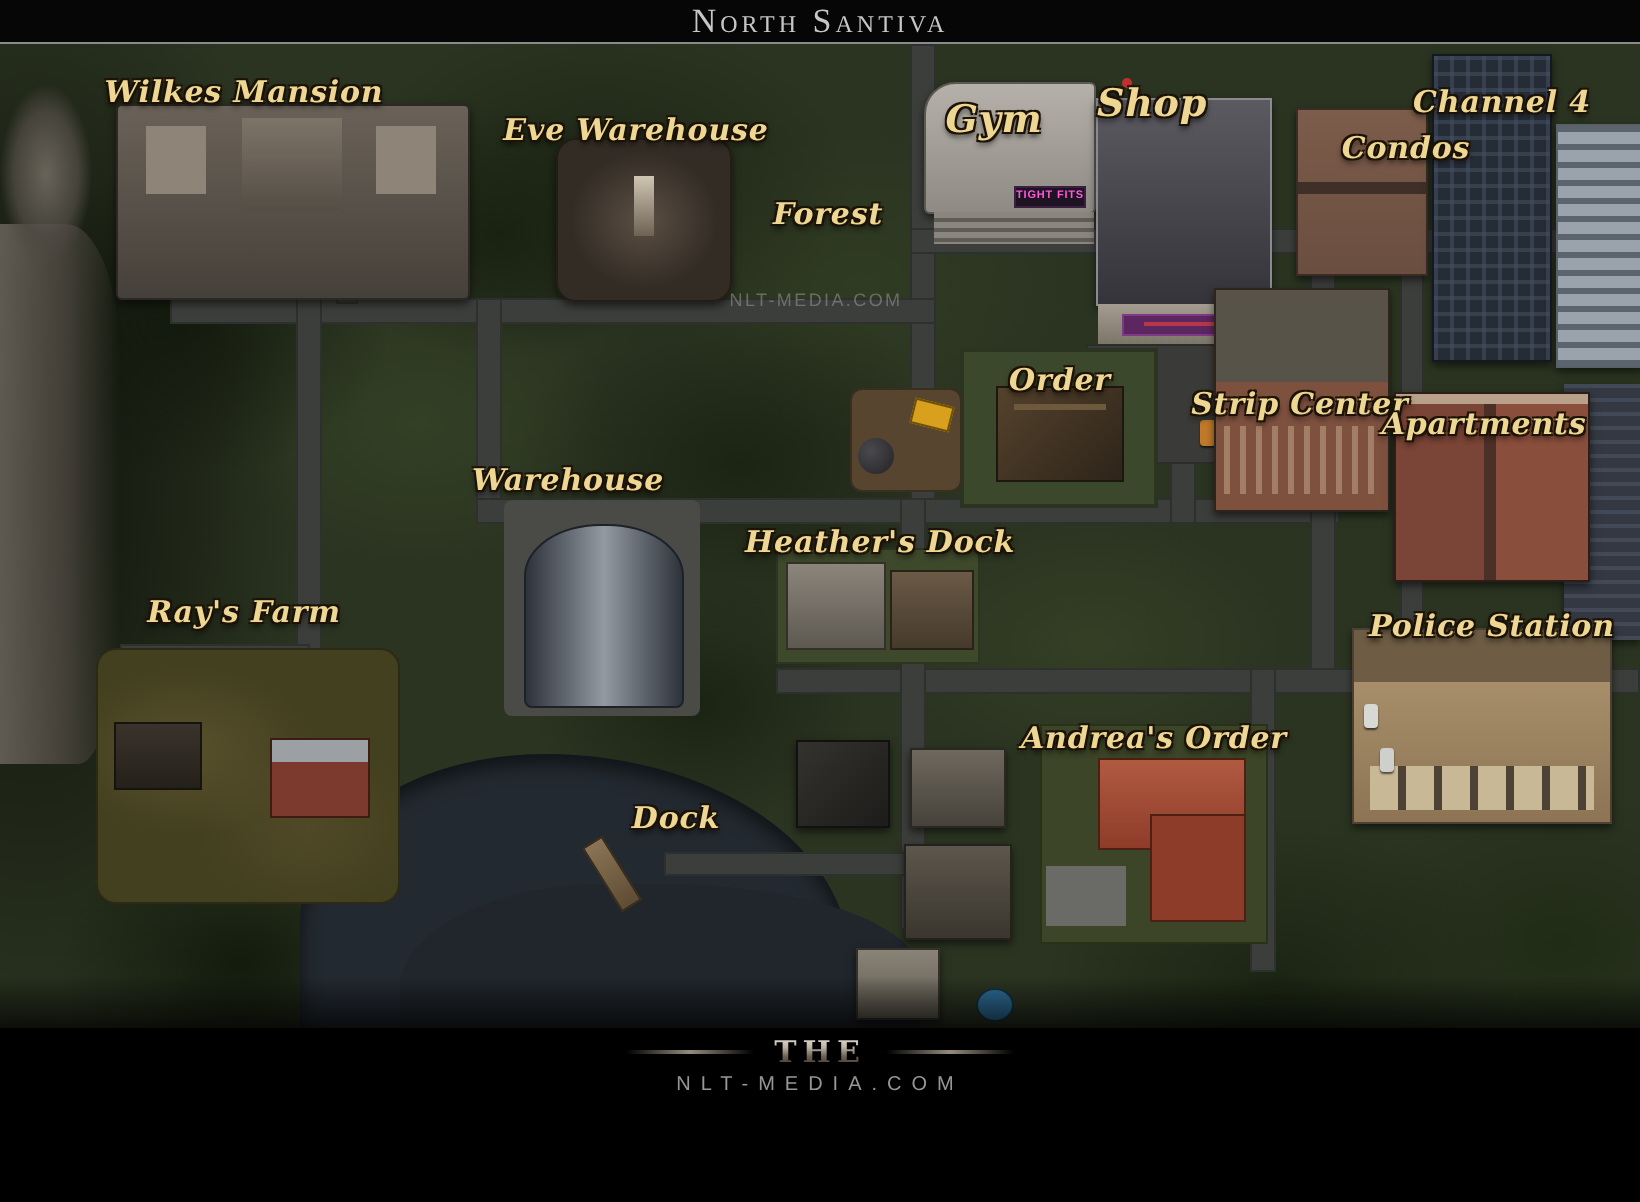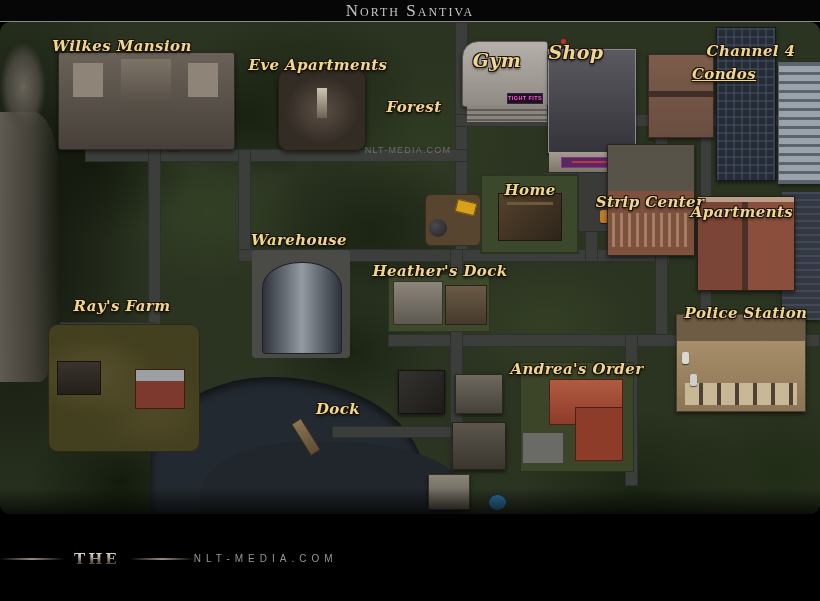--- a/index.html
+++ b/index.html
@@ -20,21 +20,21 @@
          radial-gradient(180px 120px at 300px 70px, rgba(26,36,18,.8), rgba(26,36,18,0) 70%),
          radial-gradient(150px 110px at 90px 140px, rgba(18,26,12,.8), rgba(18,26,12,0) 70%),
          radial-gradient(160px 120px at 370px 210px, rgba(22,30,15,.75), rgba(22,30,15,0) 70%),
          radial-gradient(140px 100px at 210px 190px, rgba(58,74,40,.55), rgba(58,74,40,0) 70%),
          radial-gradient(150px 110px at 430px 120px, rgba(52,66,36,.5), rgba(52,66,36,0) 70%),
          radial-gradient(170px 120px at 640px 470px, rgba(24,34,16,.85), rgba(24,34,16,0) 70%),
          radial-gradient(150px 110px at 780px 450px, rgba(30,42,20,.8), rgba(30,42,20,0) 70%),
          radial-gradient(130px 100px at 120px 460px, rgba(16,24,10,.9), rgba(16,24,10,0) 70%),
          radial-gradient(120px 90px at 250px 95px, rgba(20,28,13,.8), rgba(20,28,13,0) 70%),
          radial-gradient(140px 90px at 545px 300px, rgba(62,76,42,.45), rgba(62,76,42,0) 70%),
-         radial-gradient(120px 90px at 350px 330px, rgba(20,28,13,.7), rgba(20,28,13,0) 70%); border-radius: 10px;}
+         radial-gradient(120px 90px at 350px 330px, rgba(20,28,13,.7), rgba(20,28,13,0) 70%);}
   .map::after{content:"";position:absolute;left:0;bottom:0;width:100%;height:26px;z-index:40;
               background:linear-gradient(180deg, rgba(0,0,0,0), rgba(0,0,0,.7));pointer-events:none;}
 
   .abs{position:absolute;}
 
   
   .cliff{left:0;top:90px;width:60px;height:270px;
          background:linear-gradient(90deg,#6b655c,#4a453e 55%,rgba(74,69,62,0));
          border-radius:0 45% 35% 0 / 0 25% 30% 0;opacity:.85;}
   .rock-top{left:0;top:20px;width:46px;height:90px;background:radial-gradient(closest-side,#7a736a,#4e4942 70%,rgba(0,0,0,0));opacity:.8;}
@@ -183,21 +183,21 @@
              font-family:"DejaVu Serif",serif;font-style:italic;font-weight:bold;font-size:15px;
              color:#eed793;letter-spacing:.4px;
              text-shadow:-1px -1px 0 #1c1206,1px -1px 0 #1c1206,-1px 1px 0 #1c1206,1px 1px 0 #1c1206,0 2px 3px rgba(0,0,0,.85);}
   .lbl-lg{font-size:19px;}
   .watermark{position:absolute;transform:translate(-50%,-50%);z-index:25;font-size:9px;
              letter-spacing:1.2px;color:#9a9a96;opacity:.55;font-family:"Liberation Sans",sans-serif;
              text-transform:uppercase;white-space:nowrap;}
 
   
   .footer{position:absolute;left:0;top:514px;width:820px;height:87px;background:#000;
-          display:flex;flex-direction:row;align-items:center;justify-content:flex-start;z-index:50;}
+          display:flex;flex-direction:column;align-items:center;justify-content:flex-start;z-index:50;}
   .logo-the{margin-top:3px;display:flex;align-items:center;gap:10px;}
   .logo-the span{font-family:"DejaVu Serif",serif;font-weight:bold;text-transform:uppercase;
                  font-size:15px;letter-spacing:3px;
                  background:linear-gradient(180deg,#f0ece2,#b9b2a4 38%,#6e6152 62%,#2e261e);
                  -webkit-background-clip:text;background-clip:text;color:transparent;}
   .logo-the::before,.logo-the::after{content:"";width:64px;height:2px;
                  background:linear-gradient(90deg,rgba(150,140,125,0),#968c7d,rgba(150,140,125,0));}
   .logo-main{position:relative;margin-top:-4px;}
   .logo-main .blob{position:absolute;width:48px;height:48px;border-radius:50%;top:-2px;
                    background:radial-gradient(circle,#7a1212 0%,#3c0707 55%,rgba(40,5,5,0) 72%);}
@@ -305,30 +305,30 @@
     </div>
 
     <div class="abs bld mh1"></div>
     <div class="abs bld mh2"></div>
     <div class="abs bld mh3"></div>
     <div class="abs bld mh4"></div>
 
     <div class="abs pier"></div>
 
     <div class="map-label" style="left: 122px; top: 24px;">Wilkes Mansion</div>
-    <div class="map-label" style="left: 318px; top: 43px;">Eve Apartments</div>
+    <div class="map-label" style="left: 318px; top: 43px;">Eve Warehouse</div>
     <div class="map-label" style="left: 414px; top: 85px;">Forest</div>
     <div class="map-label lbl-lg" style="left: 497px; top: 38px;">Gym</div>
     <div class="map-label lbl-lg" style="left: 576px; top: 30px;">Shop</div>
     <div class="map-label" style="left: 751px; top: 29px;">Channel 4</div>
-    <div class="map-label" style="left: 724px; top: 52px; text-decoration: underline;">Condos</div>
-    <div class="map-label" style="left: 530px; top: 168px;">Home</div>
+    <div class="map-label" style="left: 703px; top: 52px;">Condos</div>
+    <div class="map-label" style="left: 530px; top: 168px;">Order</div>
     <div class="map-label" style="left: 650px; top: 180px;">Strip Center</div>
     <div class="map-label" style="left: 742px; top: 190px;">Apartments</div>
-    <div class="map-label" style="left: 299px; top: 218px;">Warehouse</div>
+    <div class="map-label" style="left: 284px; top: 218px;">Warehouse</div>
     <div class="map-label" style="left: 440px; top: 249px;">Heather's Dock</div>
     <div class="map-label" style="left: 122px; top: 284px; font-style: italic;">Ray's Farm</div>
     <div class="map-label" style="left: 746px; top: 291px;">Police Station</div>
     <div class="map-label" style="left: 577px; top: 347px;">Andrea's Order</div>
     <div class="map-label" style="left: 338px; top: 387px;">Dock</div>
 
     <div class="watermark" style="left: 408px; top: 128px;">nlt-media.com</div>
   </div>
 
   <div class="footer">

